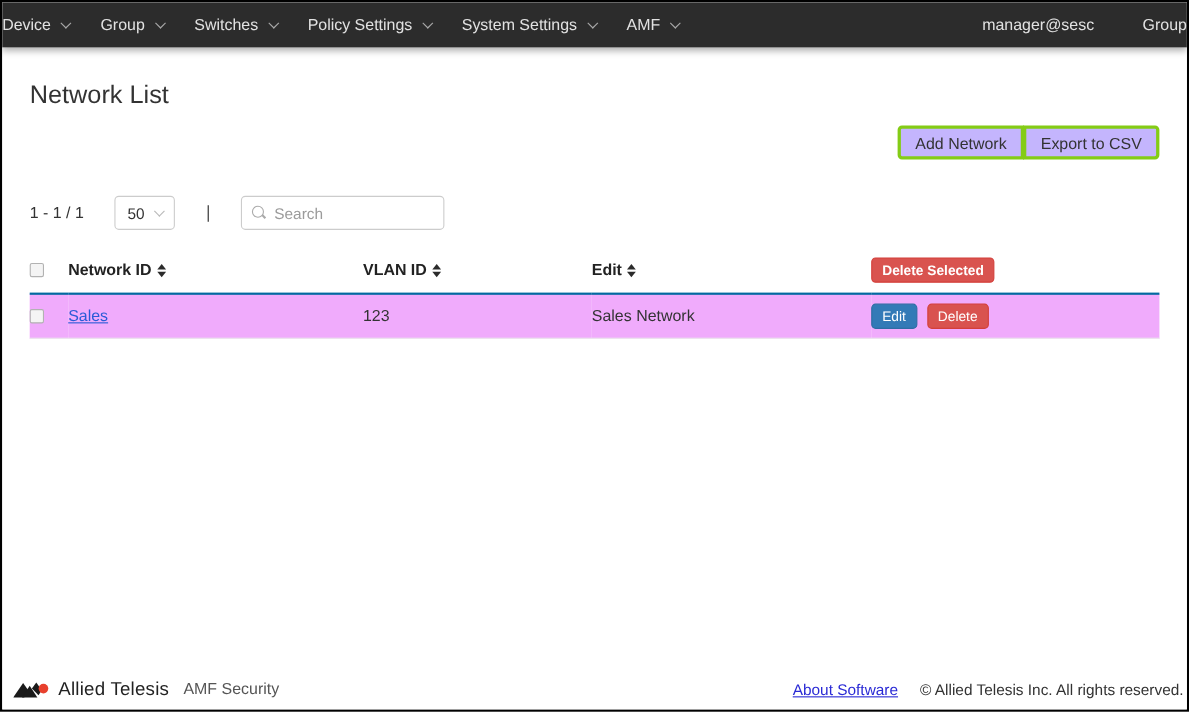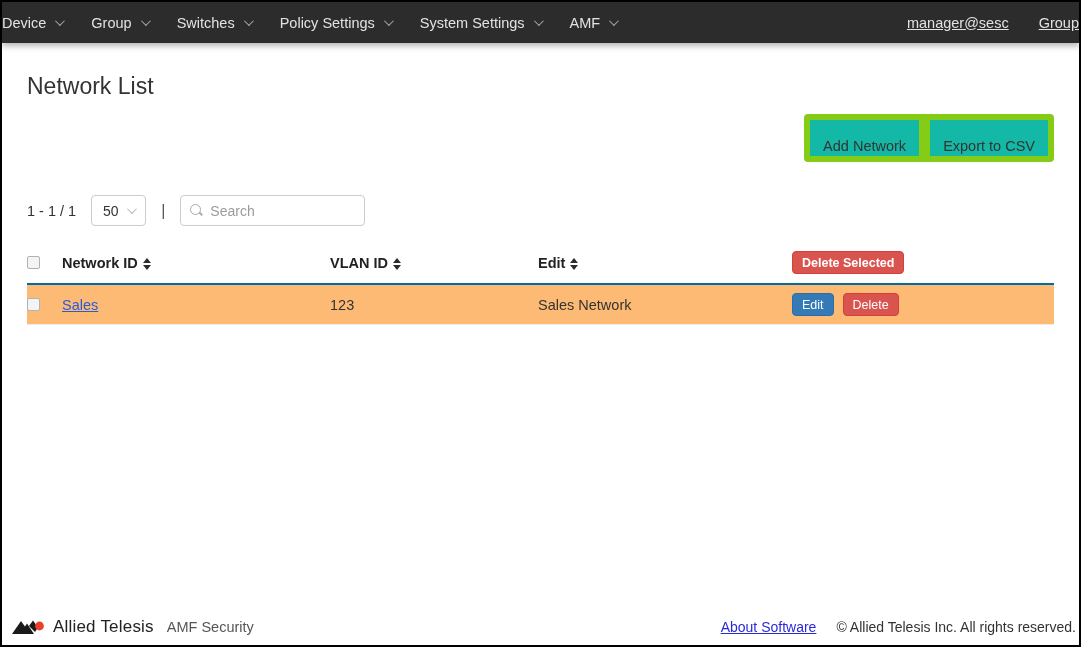--- a/index.html
+++ b/index.html
@@ -22,39 +22,39 @@
     box-shadow:0 3px 6px rgba(0,0,0,.3);
     position:relative; z-index:2;
   }
   .nav-item { display:flex; align-items:center; gap:9px; margin-right:29px; cursor:pointer; }
   .chev {
     width:7px; height:7px;
     border-right:1.6px solid #a8a8a8; border-bottom:1.6px solid #a8a8a8;
     transform:rotate(45deg) translateY(-2px);
     display:inline-block;
   }
-  .nav-right { margin-left:auto; display:flex; gap:30px;text-decoration:underline; }
+  .nav-right { margin-left:auto; display:flex; gap:44px; }
   .nav-user { color:#e2e2e2; }
   .nav-logout { cursor:pointer; }
 
   
   .main { flex:1 1 auto; padding:0 25px; background:#fff; }
   .page-title { margin-top:30px; font-size:23px; font-weight:400; color:#333; }
 
   .toolbar { display:flex; justify-content:flex-end; margin-top:14px; }
   .btn-group { display:flex; }
   .btn-default {
-    background:#14b8a6; border:6px solid #84cc16;
+    background:#c4b5fd; border:3px solid #84cc16;
     color:#333; font-size:14.5px; font-family:inherit;
-    padding:18px 13px; height:31px; cursor:pointer;
+    padding:6px 13px; height:31px; cursor:pointer;
   }
   .btn-default:first-child { border-radius:4px 0 0 4px; }
   .btn-default:last-child { border-radius:0 4px 4px 0; margin-left:-1px; }
 
-  .controls { display:flex; align-items:center; margin-top:33px; gap:15px; }
+  .controls { display:flex; align-items:center; margin-top:33px; gap:28px; }
   .range-text { font-size:14.5px; color:#333; }
   .page-size-select {
     width:55px; height:31px;
     border:1px solid #ccc; border-radius:4px;
     display:flex; align-items:center; justify-content:center; gap:9px;
     font-size:14px; color:#333; cursor:pointer; background:#fff;
   }
   .page-size-select .chev { border-color:#b9b9b9; transform:rotate(45deg) translateY(-2px); }
   .sep { color:#555; font-size:16px; }
   .search-box {
@@ -78,21 +78,21 @@
   .search-box input::placeholder { color:#9b9b9b; }
 
   
   table { width:100%; border-collapse:collapse; margin-top:19px; }
   th {
     text-align:left; font-size:14.5px; font-weight:700; color:#222;
     padding:6px 0 9px 0; vertical-align:middle;
     border-bottom:2px solid #0369a1;
   }
   td { font-size:14.5px; color:#333; padding:8px 0; vertical-align:middle; }
-  tbody tr { background:#fdba74; border-bottom:1px solid #ececec; }
+  tbody tr { background:#f0abfc; border-bottom:1px solid #ececec; }
   .col-check { width:35px; }
   .col-netid { width:268px; }
   .col-vlan  { width:208px; }
   .col-note  { width:254px; }
   .col-actions { width:auto; }
 
   input[type=checkbox] {
     appearance:none; -webkit-appearance:none;
     width:13px; height:13px;
     border:1px solid #b2b2b2; border-radius:2px;

